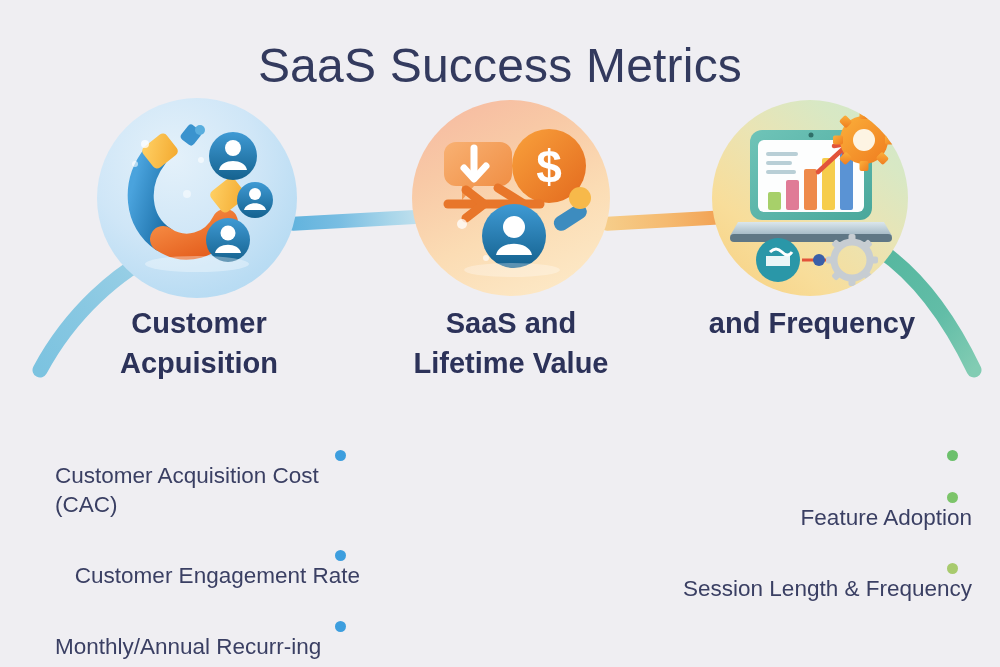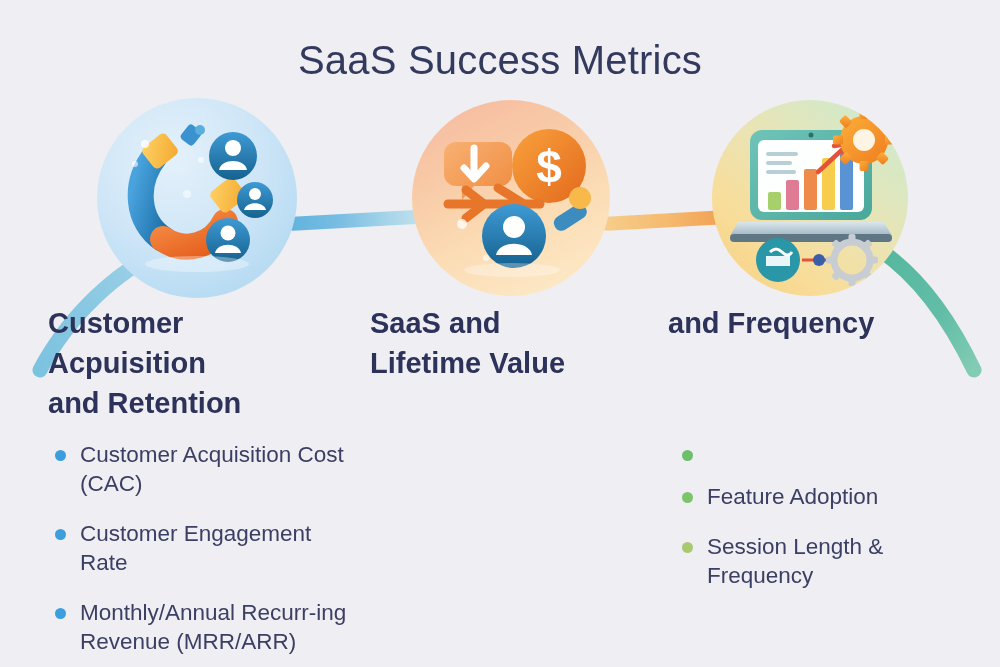--- a/index.html
+++ b/index.html
@@ -9,21 +9,21 @@
     font-family:"Liberation Sans", sans-serif;
     overflow:hidden;
     position:relative;
   }
   #stage { position:relative; width:1000px; height:667px; overflow:hidden; }
 
   
   #title {
     position:absolute; top:38px; left:0; width:1000px;
     text-align:center;
-    font-size:40px;
+    font-size:48px;
     font-weight:400;
     letter-spacing:.2px;
     color:#333a5e;
   }
 
   
   .connector { position:absolute; height:14px; border-radius:8px; }
   #conn-left {
     left:286px; top:213px; width:150px;
     background:linear-gradient(90deg,#5fb2dd 0%,#78bde2 35%,#a9d6ea 70%,#cfe6ef 100%);
@@ -61,39 +61,41 @@
     background:linear-gradient(155deg, #f6b8a0 0%, #f8c9a6 30%, #fbdcb4 60%, #fdeccb 100%);
   }
   #circle3 {
     left:712px; top:100px; width:196px; height:196px;
     background:linear-gradient(40deg, #f7cf7f 0%, #f8dd9a 28%, #eae4b4 55%, #d8e8c4 78%, #cfe7cc 100%);
   }
 
   
   .col-head {
     position:absolute;
+    text-align:center;
     font-size:29px;
     font-weight:700;
     line-height:1.38;
     color:#2c3259;
   }
   #head1 { left:48px;  top:303px; width:302px; }
   #head2 { left:370px; top:303px; width:282px; }
   #head3 { left:668px; top:303px; width:288px; }
 
   
   .col-list { position:absolute; }
   #list1 { left:55px;  top:440px; width:305px; }
   #list2 { left:368px; top:440px; width:290px; }
   #list3 { left:682px; top:440px; width:290px; }
 
   .bullet-row {
     display:flex;
-    align-items:flex-start;
+    align-items:flex-end;
     margin-bottom:21px;
+    flex-direction:column;
   }
   .dot {
     flex:0 0 auto;
     width:11px; height:11px;
     border-radius:50%;
     margin-top:10px;
     margin-right:14px;
   }
   .bullet-text {
     font-size:22.5px;
@@ -306,21 +308,20 @@
           <rect x="-26" y="-3.5" width="9" height="7" rx="2" transform="rotate(45)"></rect>
           <rect x="17" y="-3.5" width="9" height="7" rx="2" transform="rotate(45)"></rect>
         </g>
       </g>
     </svg>
   </div>
 
   <div class="col-head" id="head1">
     <div>Customer</div>
     <div>Acpuisition</div>
-    <div>and Retention</div>
   </div>
   <div class="col-head" id="head2">
     <div>SaaS and</div>
     <div>Lifetime Value</div>
   </div>
   <div class="col-head" id="head3">
     <div>and Frequency</div>
   </div>
 
   <div class="col-list" id="list1">

